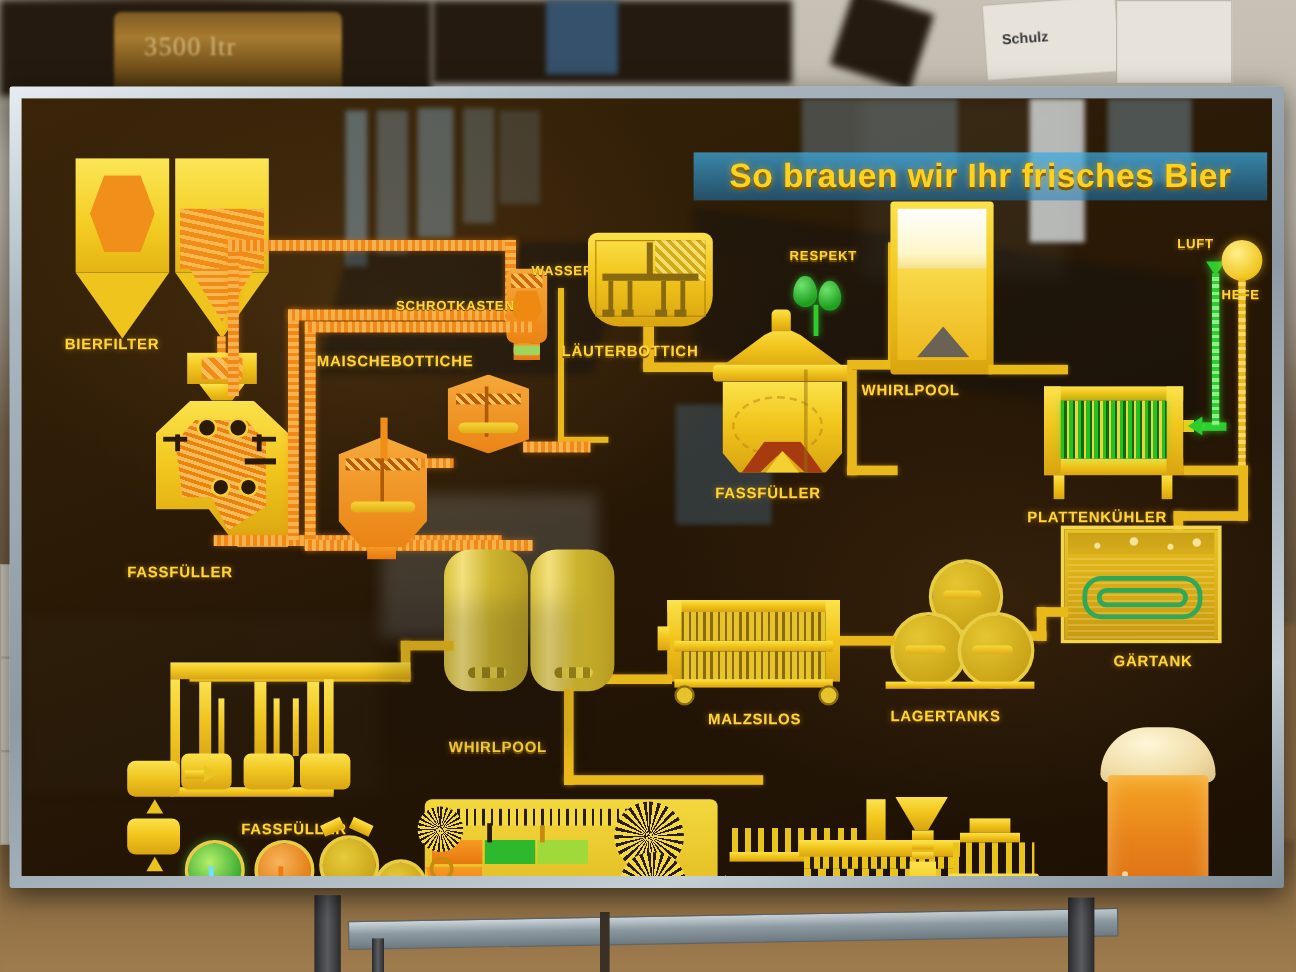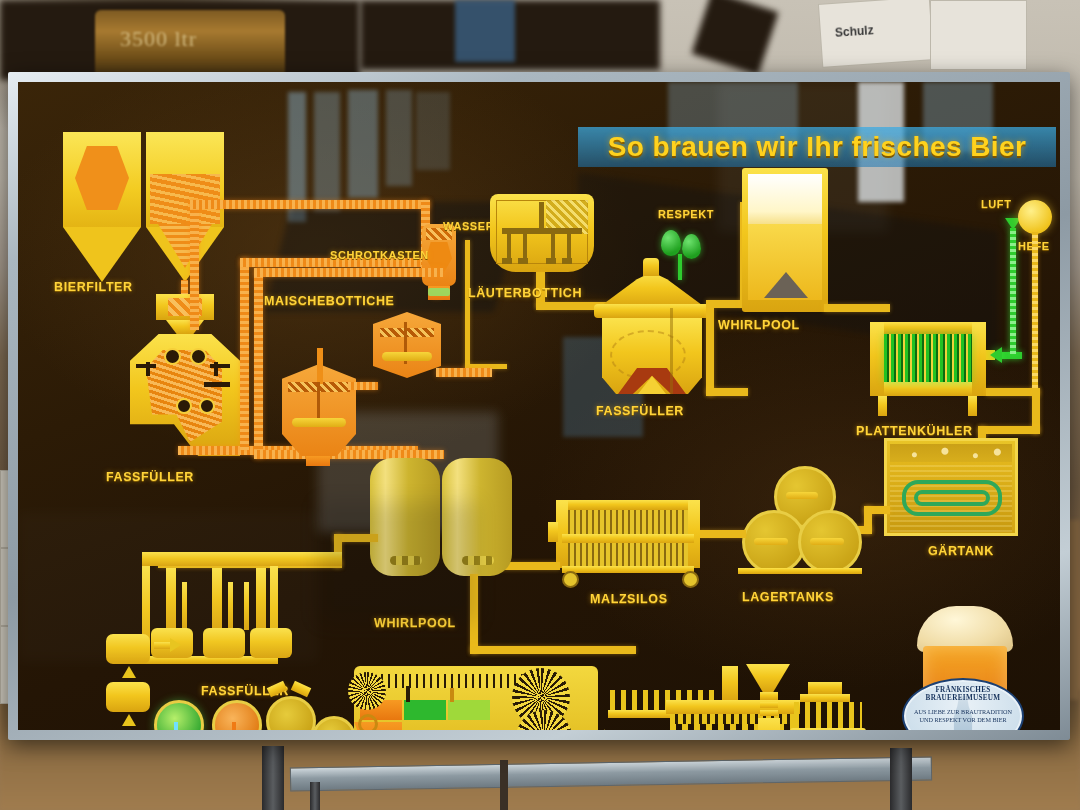--- a/index.html
+++ b/index.html
@@ -486,25 +486,19 @@
            background:repeating-linear-gradient(90deg,#e9c41c 0 5px,rgba(0,0,0,0) 5px 11px);"></div>
       <div class="piece y" style="left:772px;top:646px;width:76px;height:30px;border-radius:3px;"></div>
 
       <div class="glass">
         <div class="foam"></div>
         <div class="liquid"></div>
         <div class="bub" style="left:14px;top:120px;width:5px;height:5px;"></div>
 
       </div>
 
-      <div class="oval">
-        <div class="mid"></div>
-        <div class="t1">FRÄNKISCHES BRAUEREIMUSEUM</div>
-        <div class="t2">AUS LIEBE ZUR BRAUTRADITION UND RESPEKT VOR DEM BIER</div>
-
-      </div>
 
       <div class="refl-soft" style="left:0;top:430px;width:300px;height:150px;opacity:.12;"></div>
       <div class="refl-dark" style="left:300px;top:420px;width:160px;height:120px;opacity:.25;filter:blur(10px);"></div>
     </div>
   </div>
 
 </div>
 
 </body></html>

